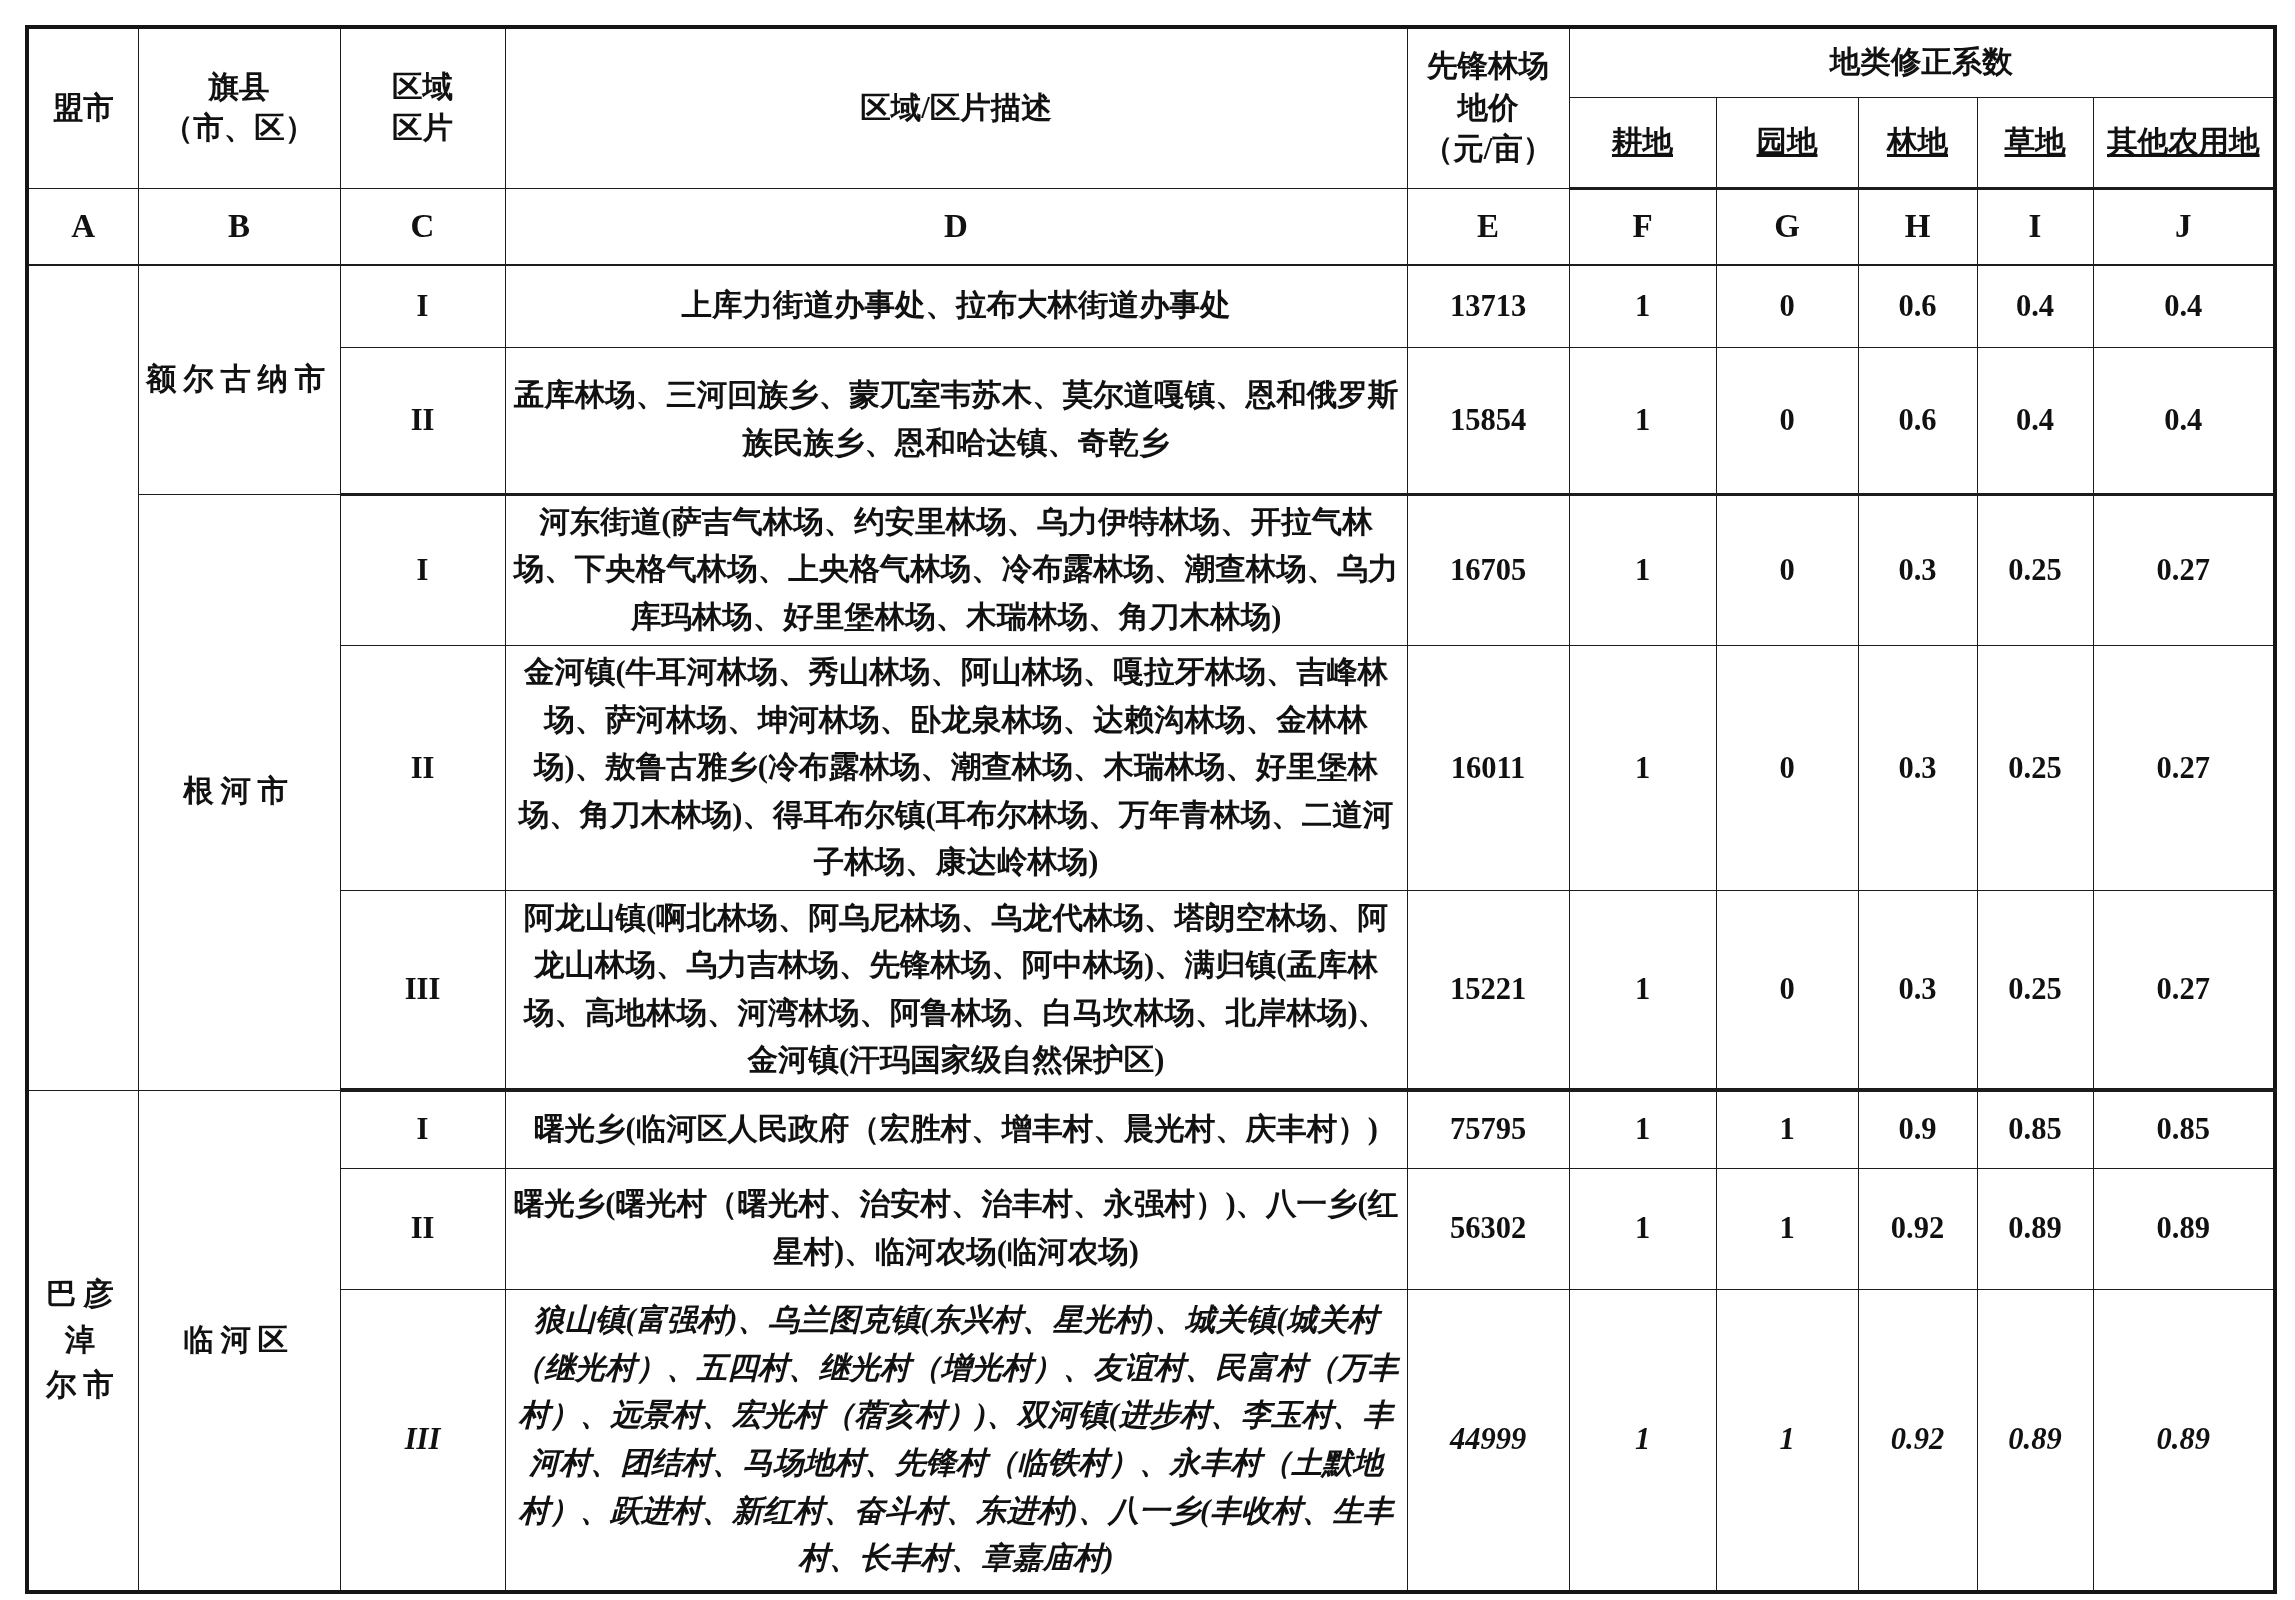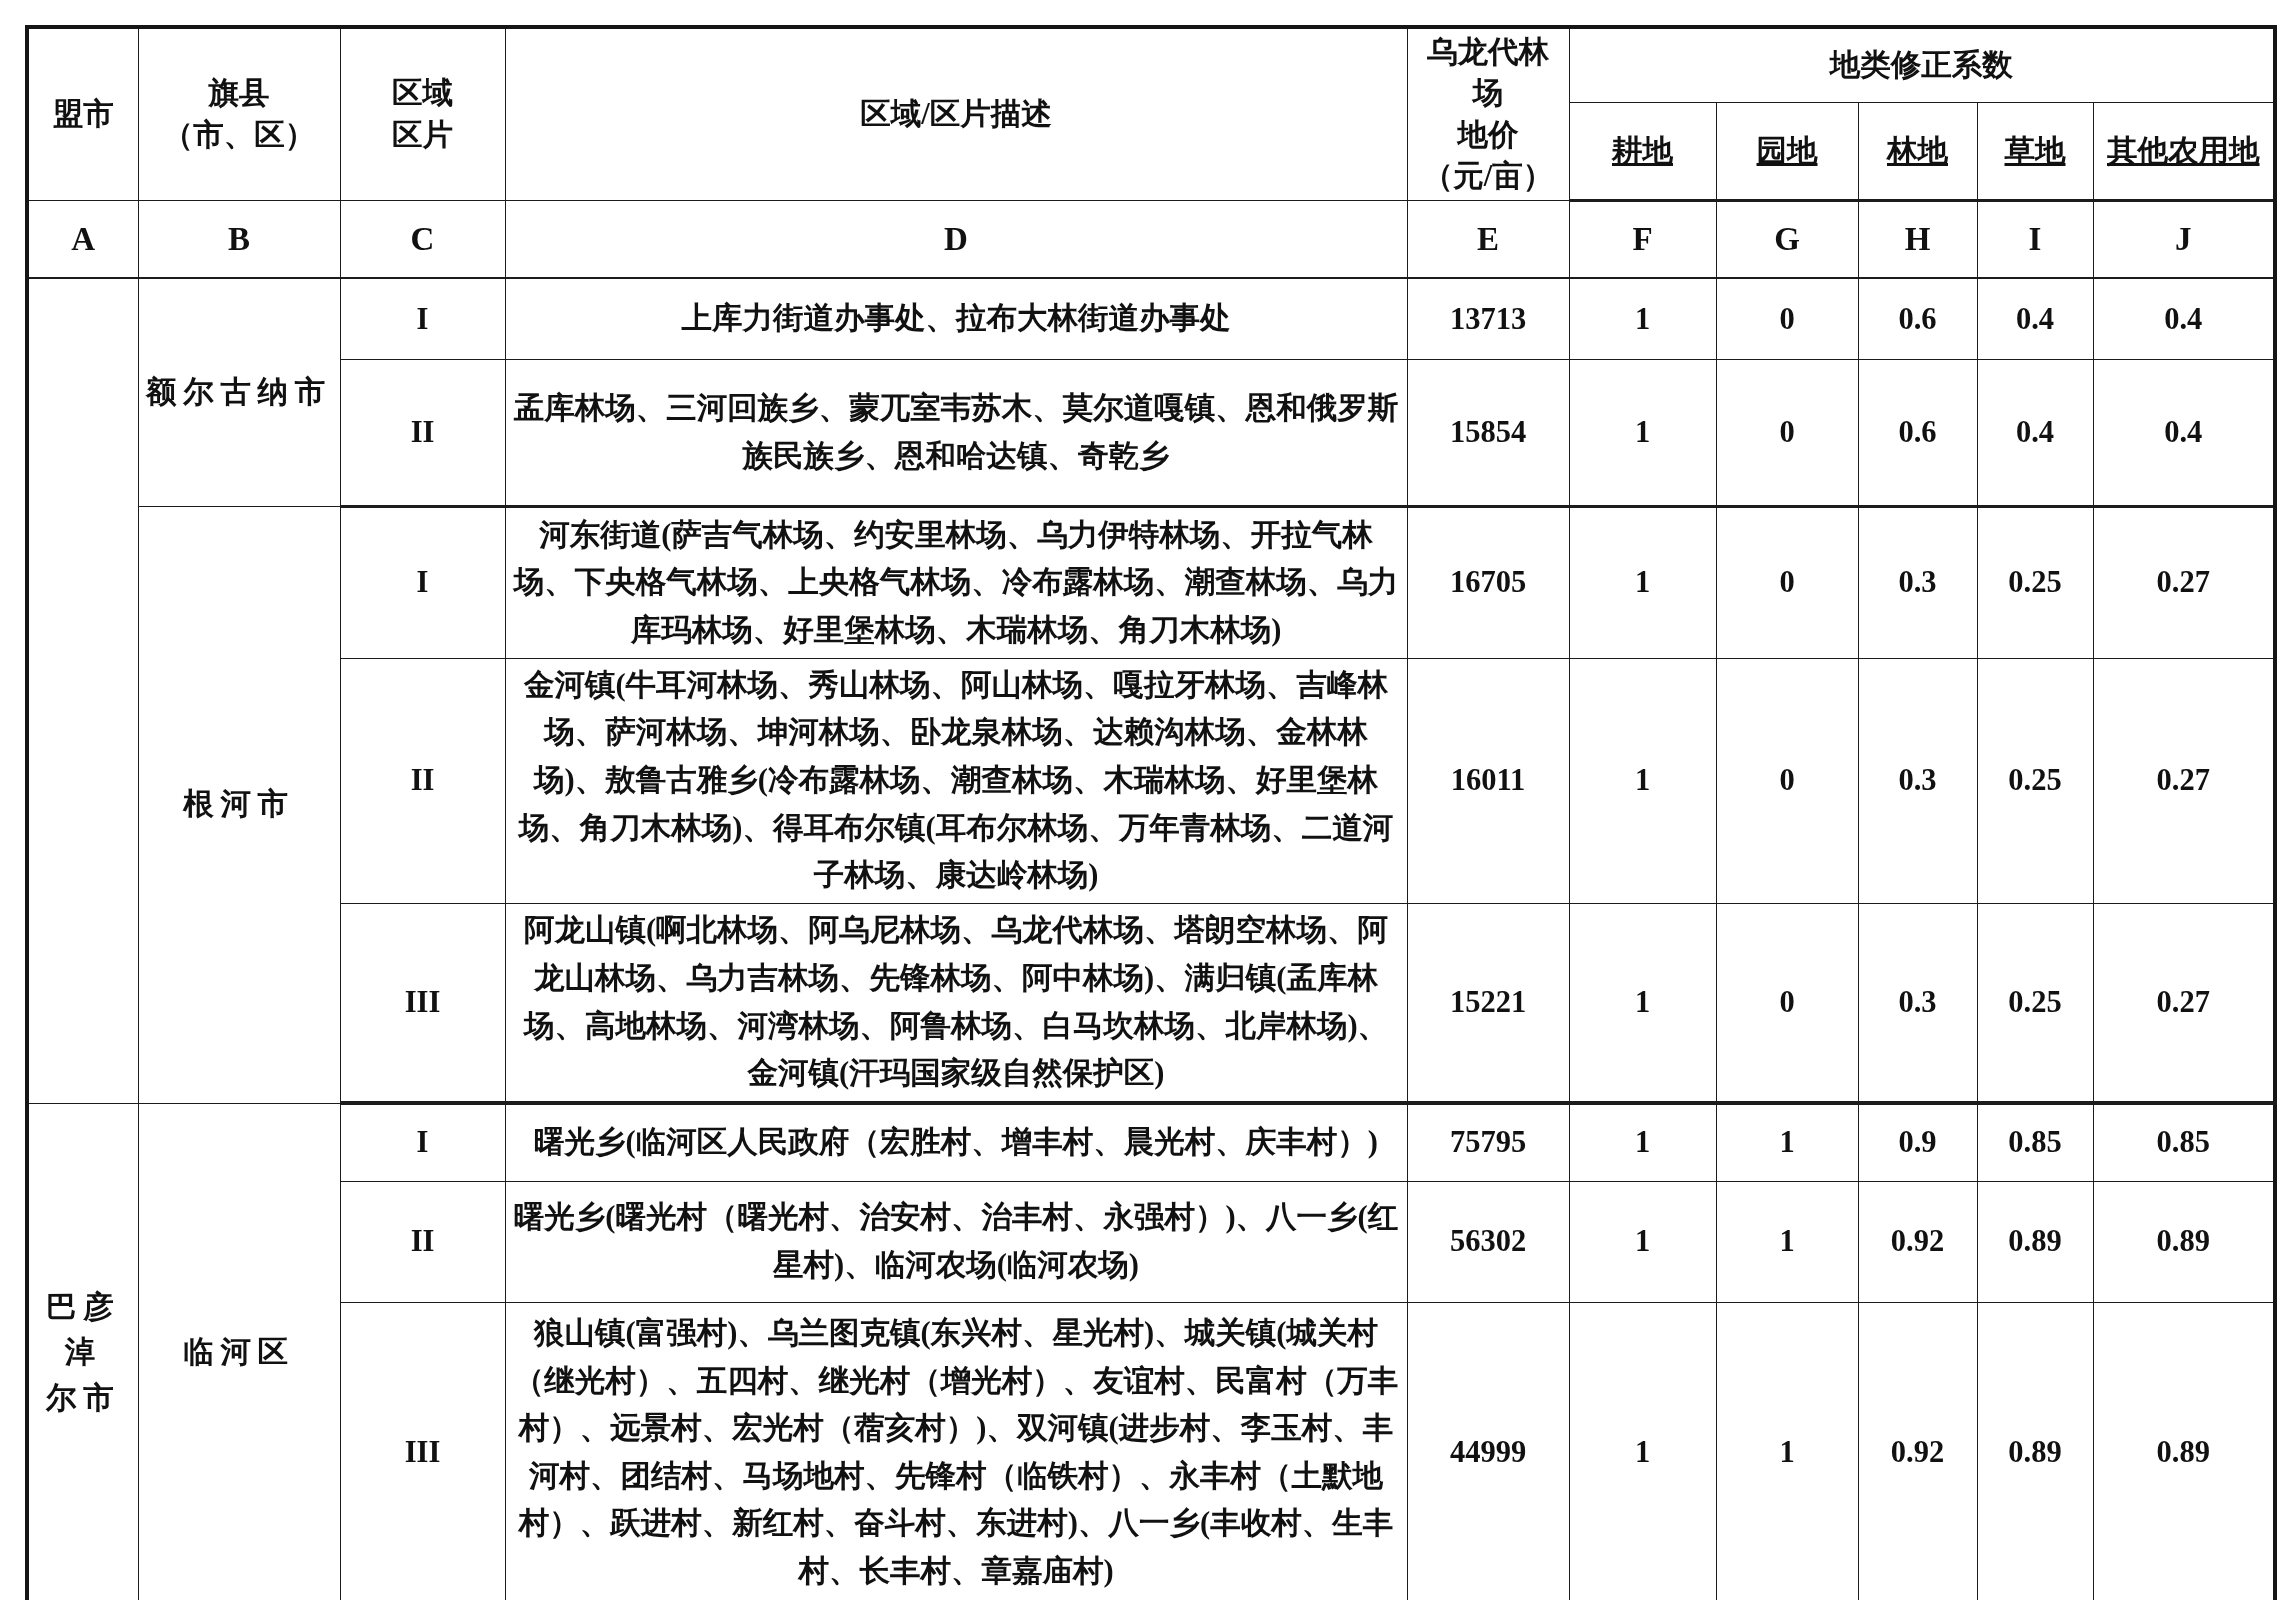--- a/index.html
+++ b/index.html
@@ -29,21 +29,21 @@
   }
   td.num{font-size:32px;}
   td.county,td.league{letter-spacing:0.22em;line-height:1.5;margin-left:20px;}
   tr.r1 td{height:82px;}
   tr.r2 td{height:147px;border-bottom-width:3.3px;}
   tr.r3 td{height:147px;}
   tr.r4 td{height:235px;}
   tr.r5 td{height:191px;border-bottom-width:4.1px;}
   tr.r6 td{height:78px;}
   tr.r7 td{height:121px;}
-  tr.r8 td{height:303px;}
+  tr.r8 td{height:303px;font-style:italic;}
 </style>
 </head>
 <body>
 
 <div class="page">
   <table class="land">
     <colgroup>
       <col style="width:111px">
         <col style="width:202px">
         <col style="width:165px">
@@ -56,21 +56,21 @@
       <col style="width:182px">
     </colgroup>
     <thead>
       <tr class="hdr1">
         <th rowspan="2" class="pre">盟市</th>
         <th rowspan="2" class="pre">旗县
 （市、区）</th>
         <th rowspan="2" class="pre">区域
 区片</th>
         <th rowspan="2">区域/区片描述</th>
-        <th rowspan="2" class="pre">乌龙代林场
+        <th rowspan="2" class="pre">先锋林场
 地价
 （元/亩）</th>
         <th colspan="5">地类修正系数</th>
       </tr>
       <tr class="hdr2">
         <th>耕地</th>
         <th>园地</th>
         <th>林地</th>
         <th>草地</th>
         <th>其他农用地</th>

